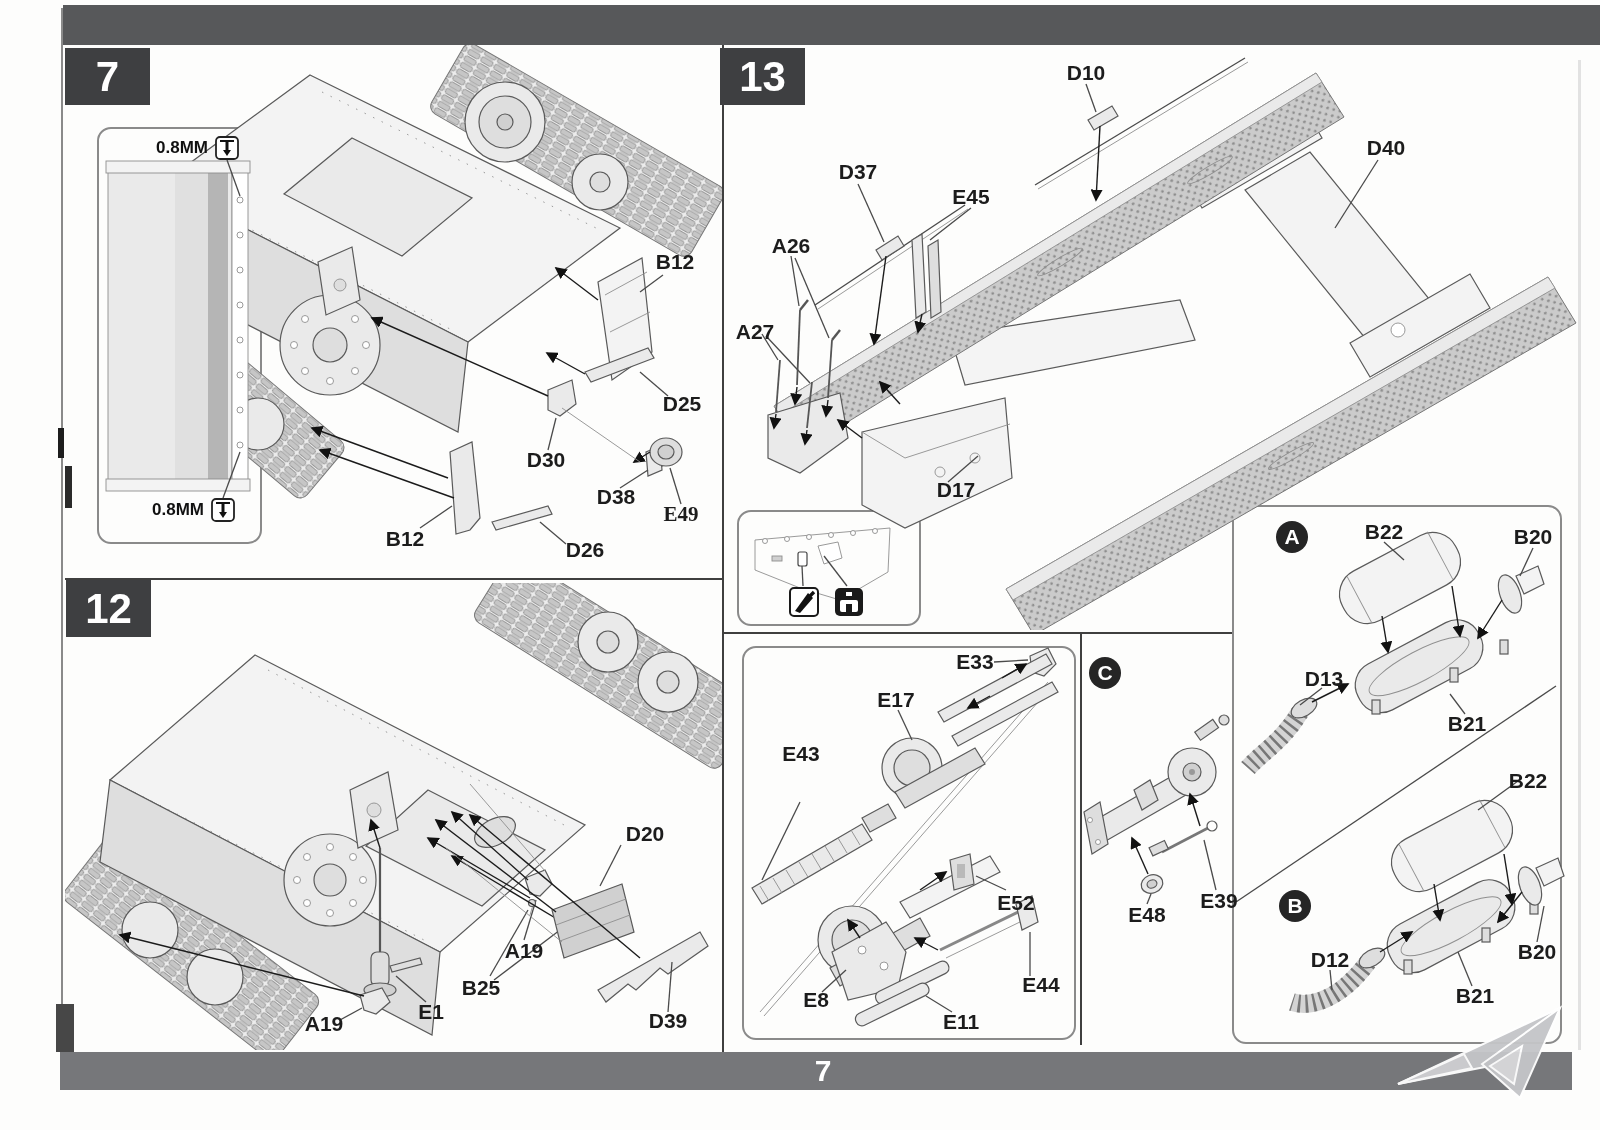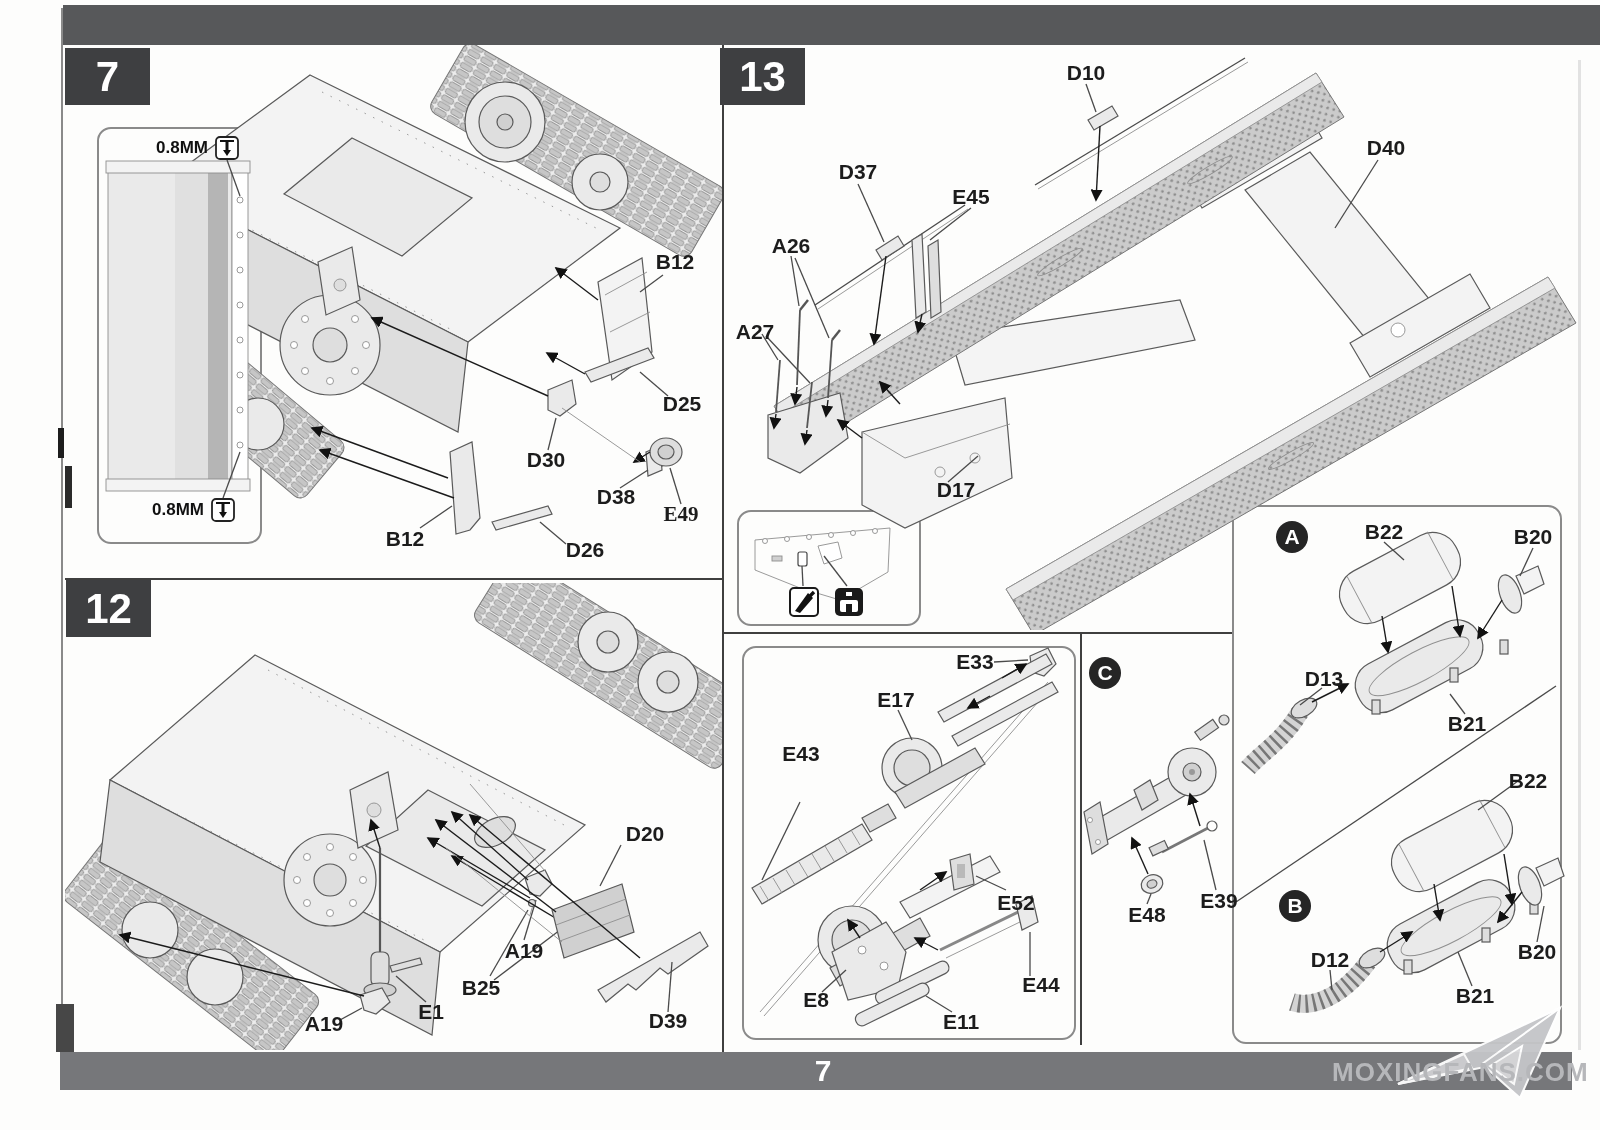--- a/index.html
+++ b/index.html
@@ -510,14 +510,13 @@
   <div class="plabel" style="left:1533px;top:537px;">B20</div>
   <div class="plabel" style="left:1324px;top:679px;">D13</div>
   <div class="plabel" style="left:1467px;top:724px;">B21</div>
 
   <div class="plabel" style="left:1528px;top:781px;">B22</div>
   <div class="plabel" style="left:1537px;top:952px;">B20</div>
   <div class="plabel" style="left:1330px;top:960px;">D12</div>
   <div class="plabel" style="left:1475px;top:996px;">B21</div>
 
   <div class="pagenum">7</div>
-  <div class="wm">MOXINGFANS.COM</div>
 </div>
 
 </body></html>

